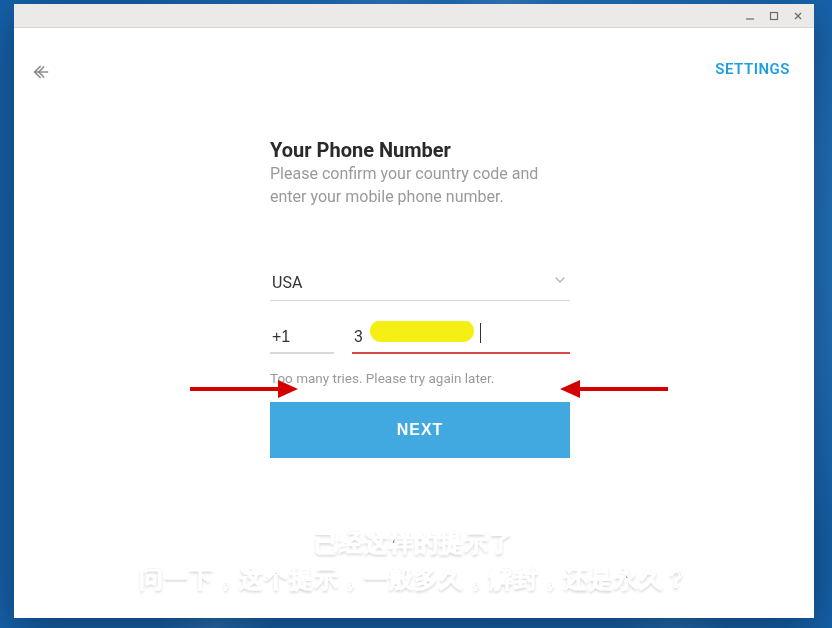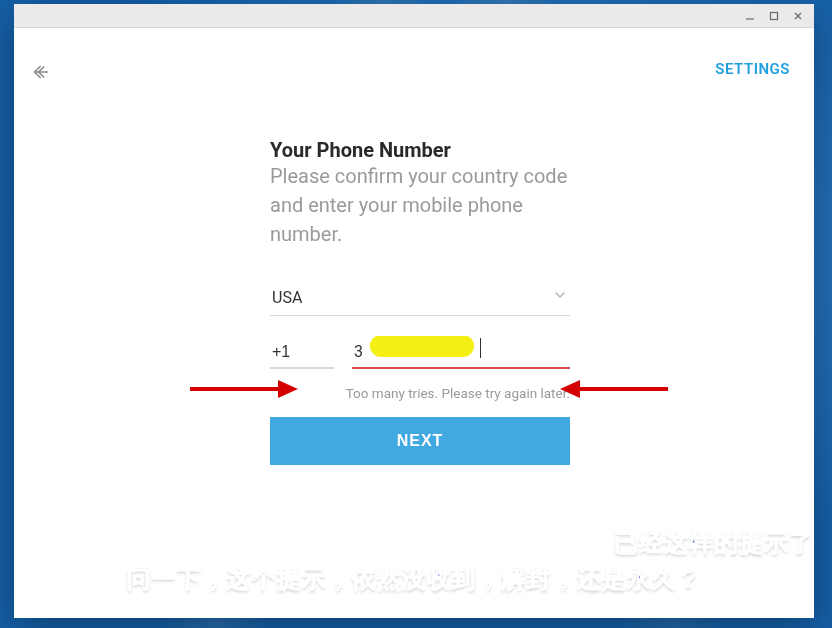--- a/index.html
+++ b/index.html
@@ -87,24 +87,24 @@
       top: 110px;
       width: 300px;
     }
     .heading {
       font-size: 20px;
       font-weight: 700;
       color: #2a2a2a;
       margin-bottom: 0;
     }
     .subtext {
-      font-size: 20px;
+      font-size: 16px;
       color: #9a9a9a;
       line-height: 1.45;
-      margin-bottom: 34px;
+      margin-bottom: 60px;
     }
     .country-row {
       display: flex;
       align-items: center;
       justify-content: space-between;
       border-bottom: 1px solid #d8d8d8;
       padding: 4px 2px 8px 2px;
       margin-bottom: 20px;
       cursor: pointer;
     }
@@ -155,26 +155,26 @@
       left: 128px;
       top: 2px;
       width: 1px;
       height: 20px;
       background: #333;
       z-index: 2;
     }
     .error-text {
       font-size: 13.5px;
       color: #9a9a9a;
-      text-align: right;
+      text-align: left;
       margin: 12px 0 16px 0;
     }
     .next-btn {
       width: 100%;
-      height: 48px;
+      height: 56px;
       background: #42a8e0;
       color: #fff;
       font-size: 16px;
       font-weight: 600;
       letter-spacing: 1px;
       border: none;
       cursor: pointer;
       display: flex;
       align-items: center;
       justify-content: center;
@@ -193,21 +193,21 @@
       font-size: 24px;
       font-weight: 700;
       color: #3f5ed4;
       -webkit-text-stroke: 1.2px #fff;
       text-shadow: 0 2px 3px rgba(0,0,0,0.2);
       line-height: 1.4;
       letter-spacing: 1px;
       font-family: "Microsoft YaHei", SimHei, sans-serif;
     }
     .overlay-1 { top: 466px; }
-    .overlay-2 { top: 498px; text-align: right; }
+    .overlay-2 { top: 498px; }
     .overlay-3 { top: 534px; }
   </style>
 </head>
 <body>
 
 <div class="desktop-bg"></div>
 
 <div class="app-window">
 
   <div class="titlebar">
@@ -275,16 +275,16 @@
       <line x1="2" y1="15" x2="92" y2="15" stroke="#d40000" stroke-width="4"></line>
       <polygon points="90,6 110,15 90,24" fill="#d40000"></polygon>
     </svg>
 
     <svg class="arrow arrow-right" width="110" height="30" viewBox="0 0 110 30">
       <line x1="108" y1="15" x2="18" y2="15" stroke="#d40000" stroke-width="4"></line>
       <polygon points="20,6 0,15 20,24" fill="#d40000"></polygon>
     </svg>
 
     <div class="overlay-text overlay-2">已经这样的提示了</div>
-    <div class="overlay-text overlay-3">问一下，这个提示，依然没收到，解封，还是永久？</div>
+    <div class="overlay-text overlay-3">问一下，这个提示，一般多久，解封，还是永久？</div>
 
   </div>
 </div>
 
 </body></html>

